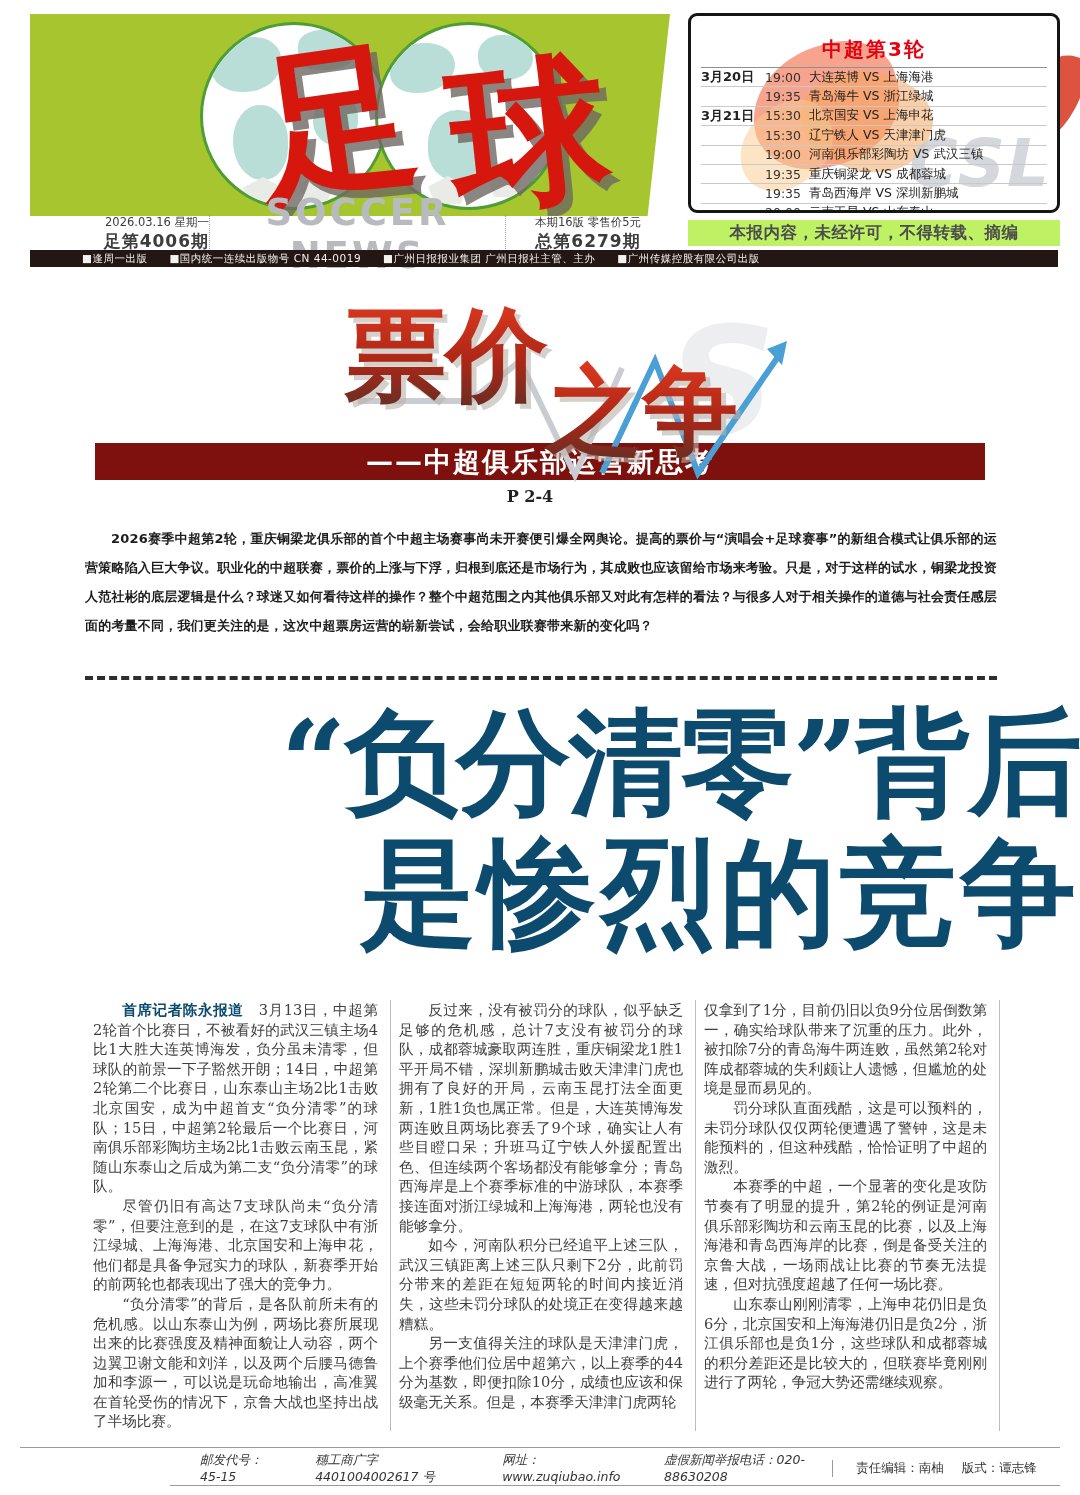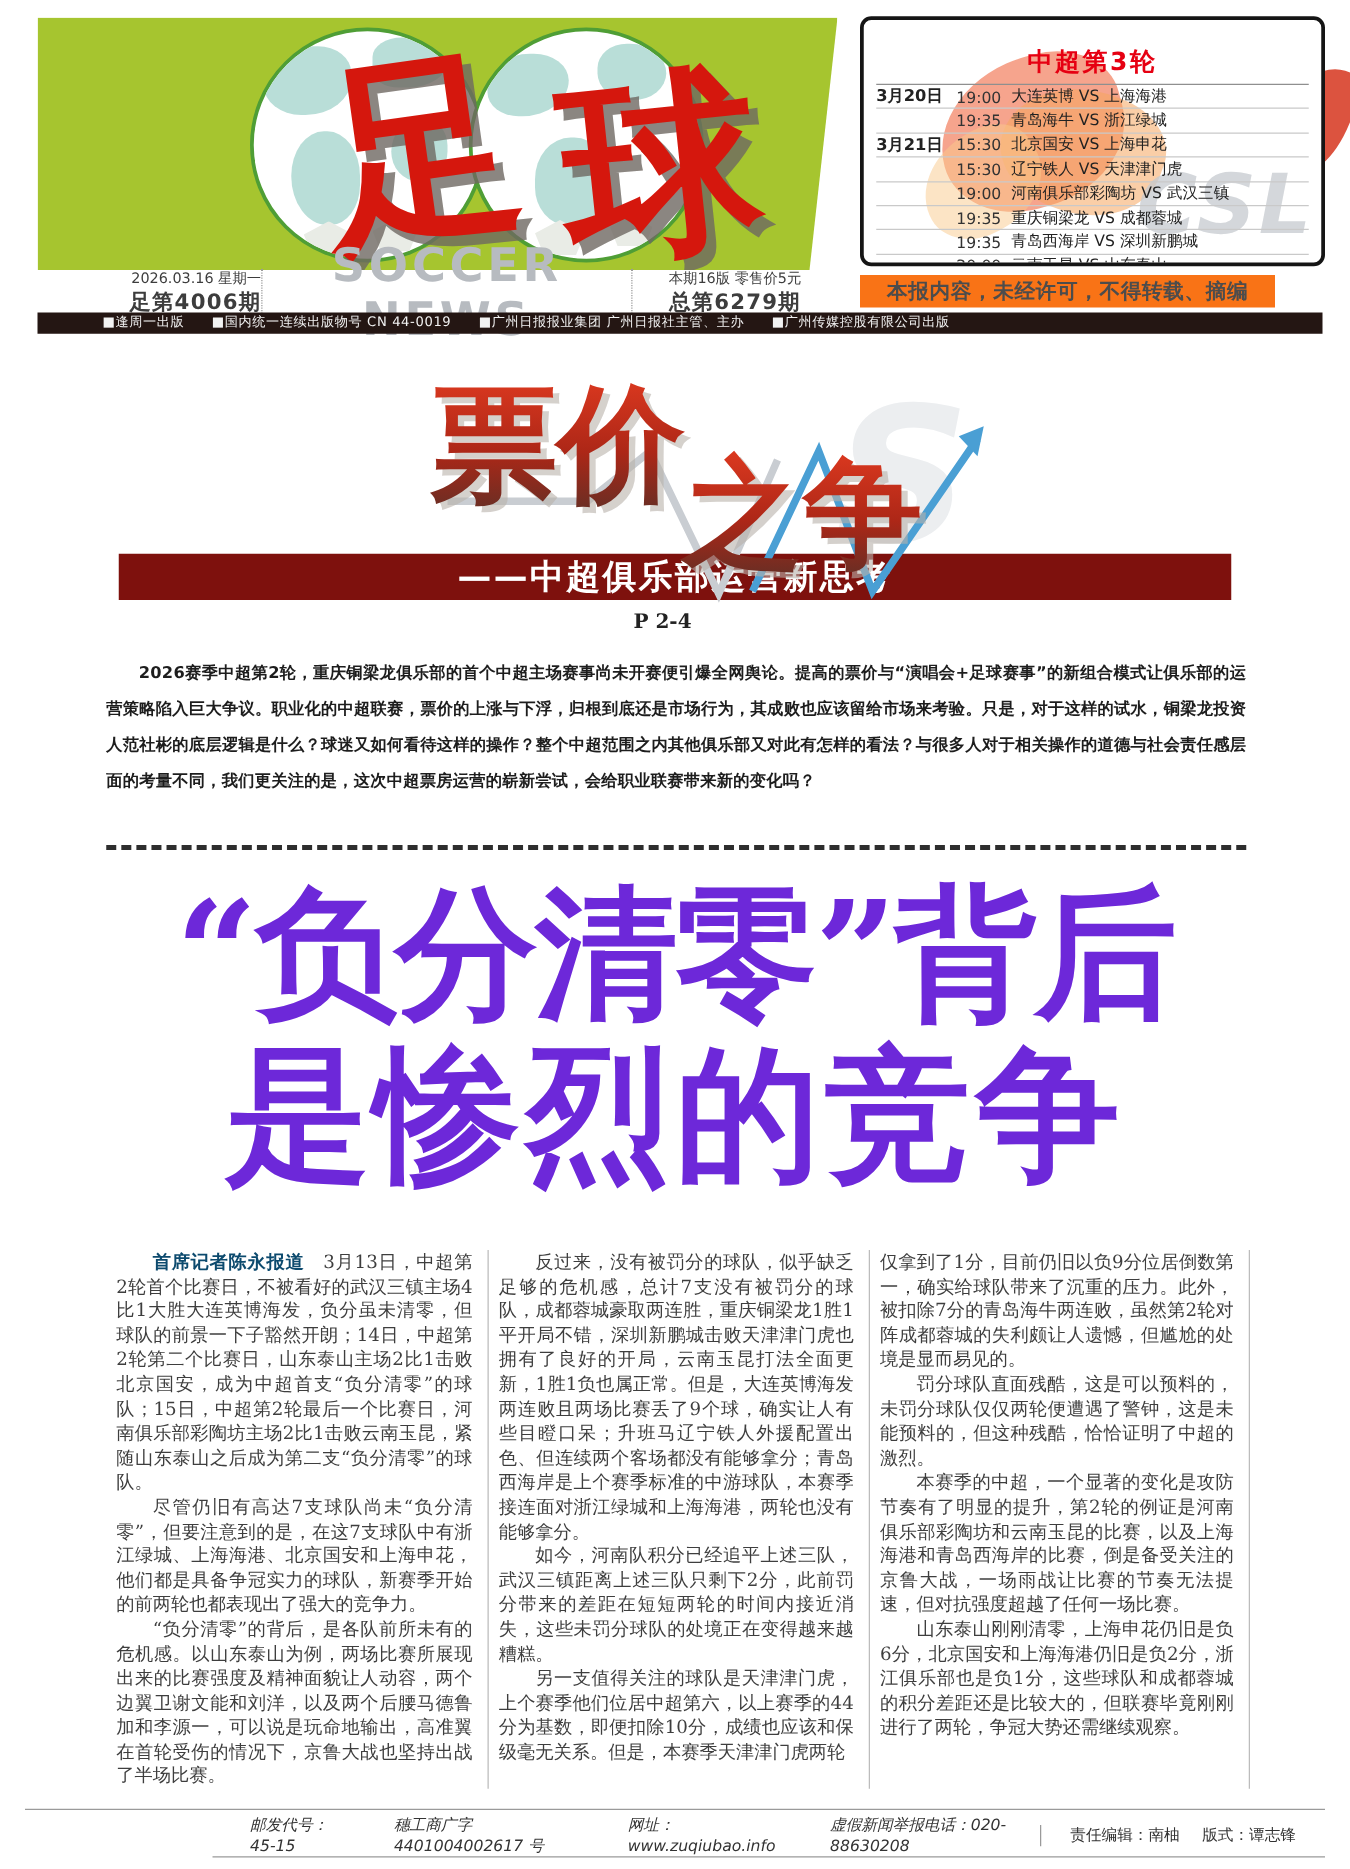--- a/index.html
+++ b/index.html
@@ -41,39 +41,39 @@
     height:19.4px; border-top:1px solid #c9c9c9; font-size:12.5px; color:#222; }
   .srow:first-child { border-top:1px solid #8f8f8f; }
   .srow .day { font-weight:bold; font-size:13px; }
   .srow .time { color:#333; }
   .flame { position:absolute; border-radius:60% 40% 55% 45%; z-index:1; }
   .csl-mark { position:absolute; z-index:1; font-size:66px; font-weight:bold; font-style:italic;
     color:#c6cacf; right:6px; bottom:8px; letter-spacing:2px; opacity:.75; font-family:"DejaVu Sans", sans-serif; }
   .edge-swoosh { position:absolute; left:1030px; top:52px; width:50px; height:86px; z-index:0;
     background:#d8402a; border-radius:80% 20% 60% 40%/60% 40% 80% 20%; transform:rotate(18deg); opacity:.9; }
 
-  .notice-strip { position:absolute; left:688px; top:220px; width:332px; height:26px; background:#f97316;
+  .notice-strip { position:absolute; left:688px; top:220px; width:372px; height:26px; background:#bef264;
     color:#4c4c4c; font-weight:bold; font-size:16.5px; text-align:center; line-height:26px; letter-spacing:.5px; }
 
   
   .feature-svg { position:absolute; left:330px; top:283px; width:480px; height:215px; z-index:3; }
   .s-watermark { position:absolute; left:668px; top:295px; font-size:150px; font-weight:bold; font-style:italic;
     color:#eceef0; z-index:0; font-family:"DejaVu Sans", sans-serif; }
   .feature-banner { position:absolute; left:95px; top:443px; width:890px; height:37px; background:#7e110d; z-index:2; }
   .feature-banner span { display:block; text-align:center; color:#fff; font-weight:bold; font-size:27px; line-height:37px; letter-spacing:2px; }
   .pages-ref { position:absolute; left:0; top:487px; width:1060px; text-align:center;
     font-family:"DejaVu Serif", serif; font-weight:bold; font-size:16px; color:#222; }
 
   .intro { position:absolute; left:85px; top:524px; width:912px; font-size:13px; line-height:29px;
     font-weight:bold; color:#1d1d1d; text-align:justify; text-indent:2em; letter-spacing:.2px; }
 
   .dash-divider { position:absolute; left:85px; top:676px; width:912px; border-top:4px dashed #2e2e2e; }
 
-  .headline { position:absolute; left:0; top:698px; width:1080px; text-align:center;
-    font-family:"DejaVu Serif", serif; font-weight:bold; color:#6d28d9; line-height:1.13; }
+  .headline { position:absolute; left:0; top:698px; width:1080px; text-align:right;
+    font-family:"DejaVu Serif", serif; font-weight:bold; color:#0c4a6e; line-height:1.13; }
   .headline .h1 { font-size:114px; letter-spacing:-2px; }
   .headline .h2 { font-size:116px; letter-spacing:4px; }
 
   
   .columns { position:absolute; left:85px; top:1000px; width:915px; display:flex; }
   .col { width:305px; padding:0 12px 0 8px; font-family:"DejaVu Serif", serif; font-size:14.6px;
     line-height:19.6px; color:#3e3e3e; text-align:justify; }
   .col + .col { border-left:1px solid #bcbcbc; }
   .col:last-child { border-right:1px solid #bcbcbc; }
   .col p { text-indent:2em; margin:0; }

